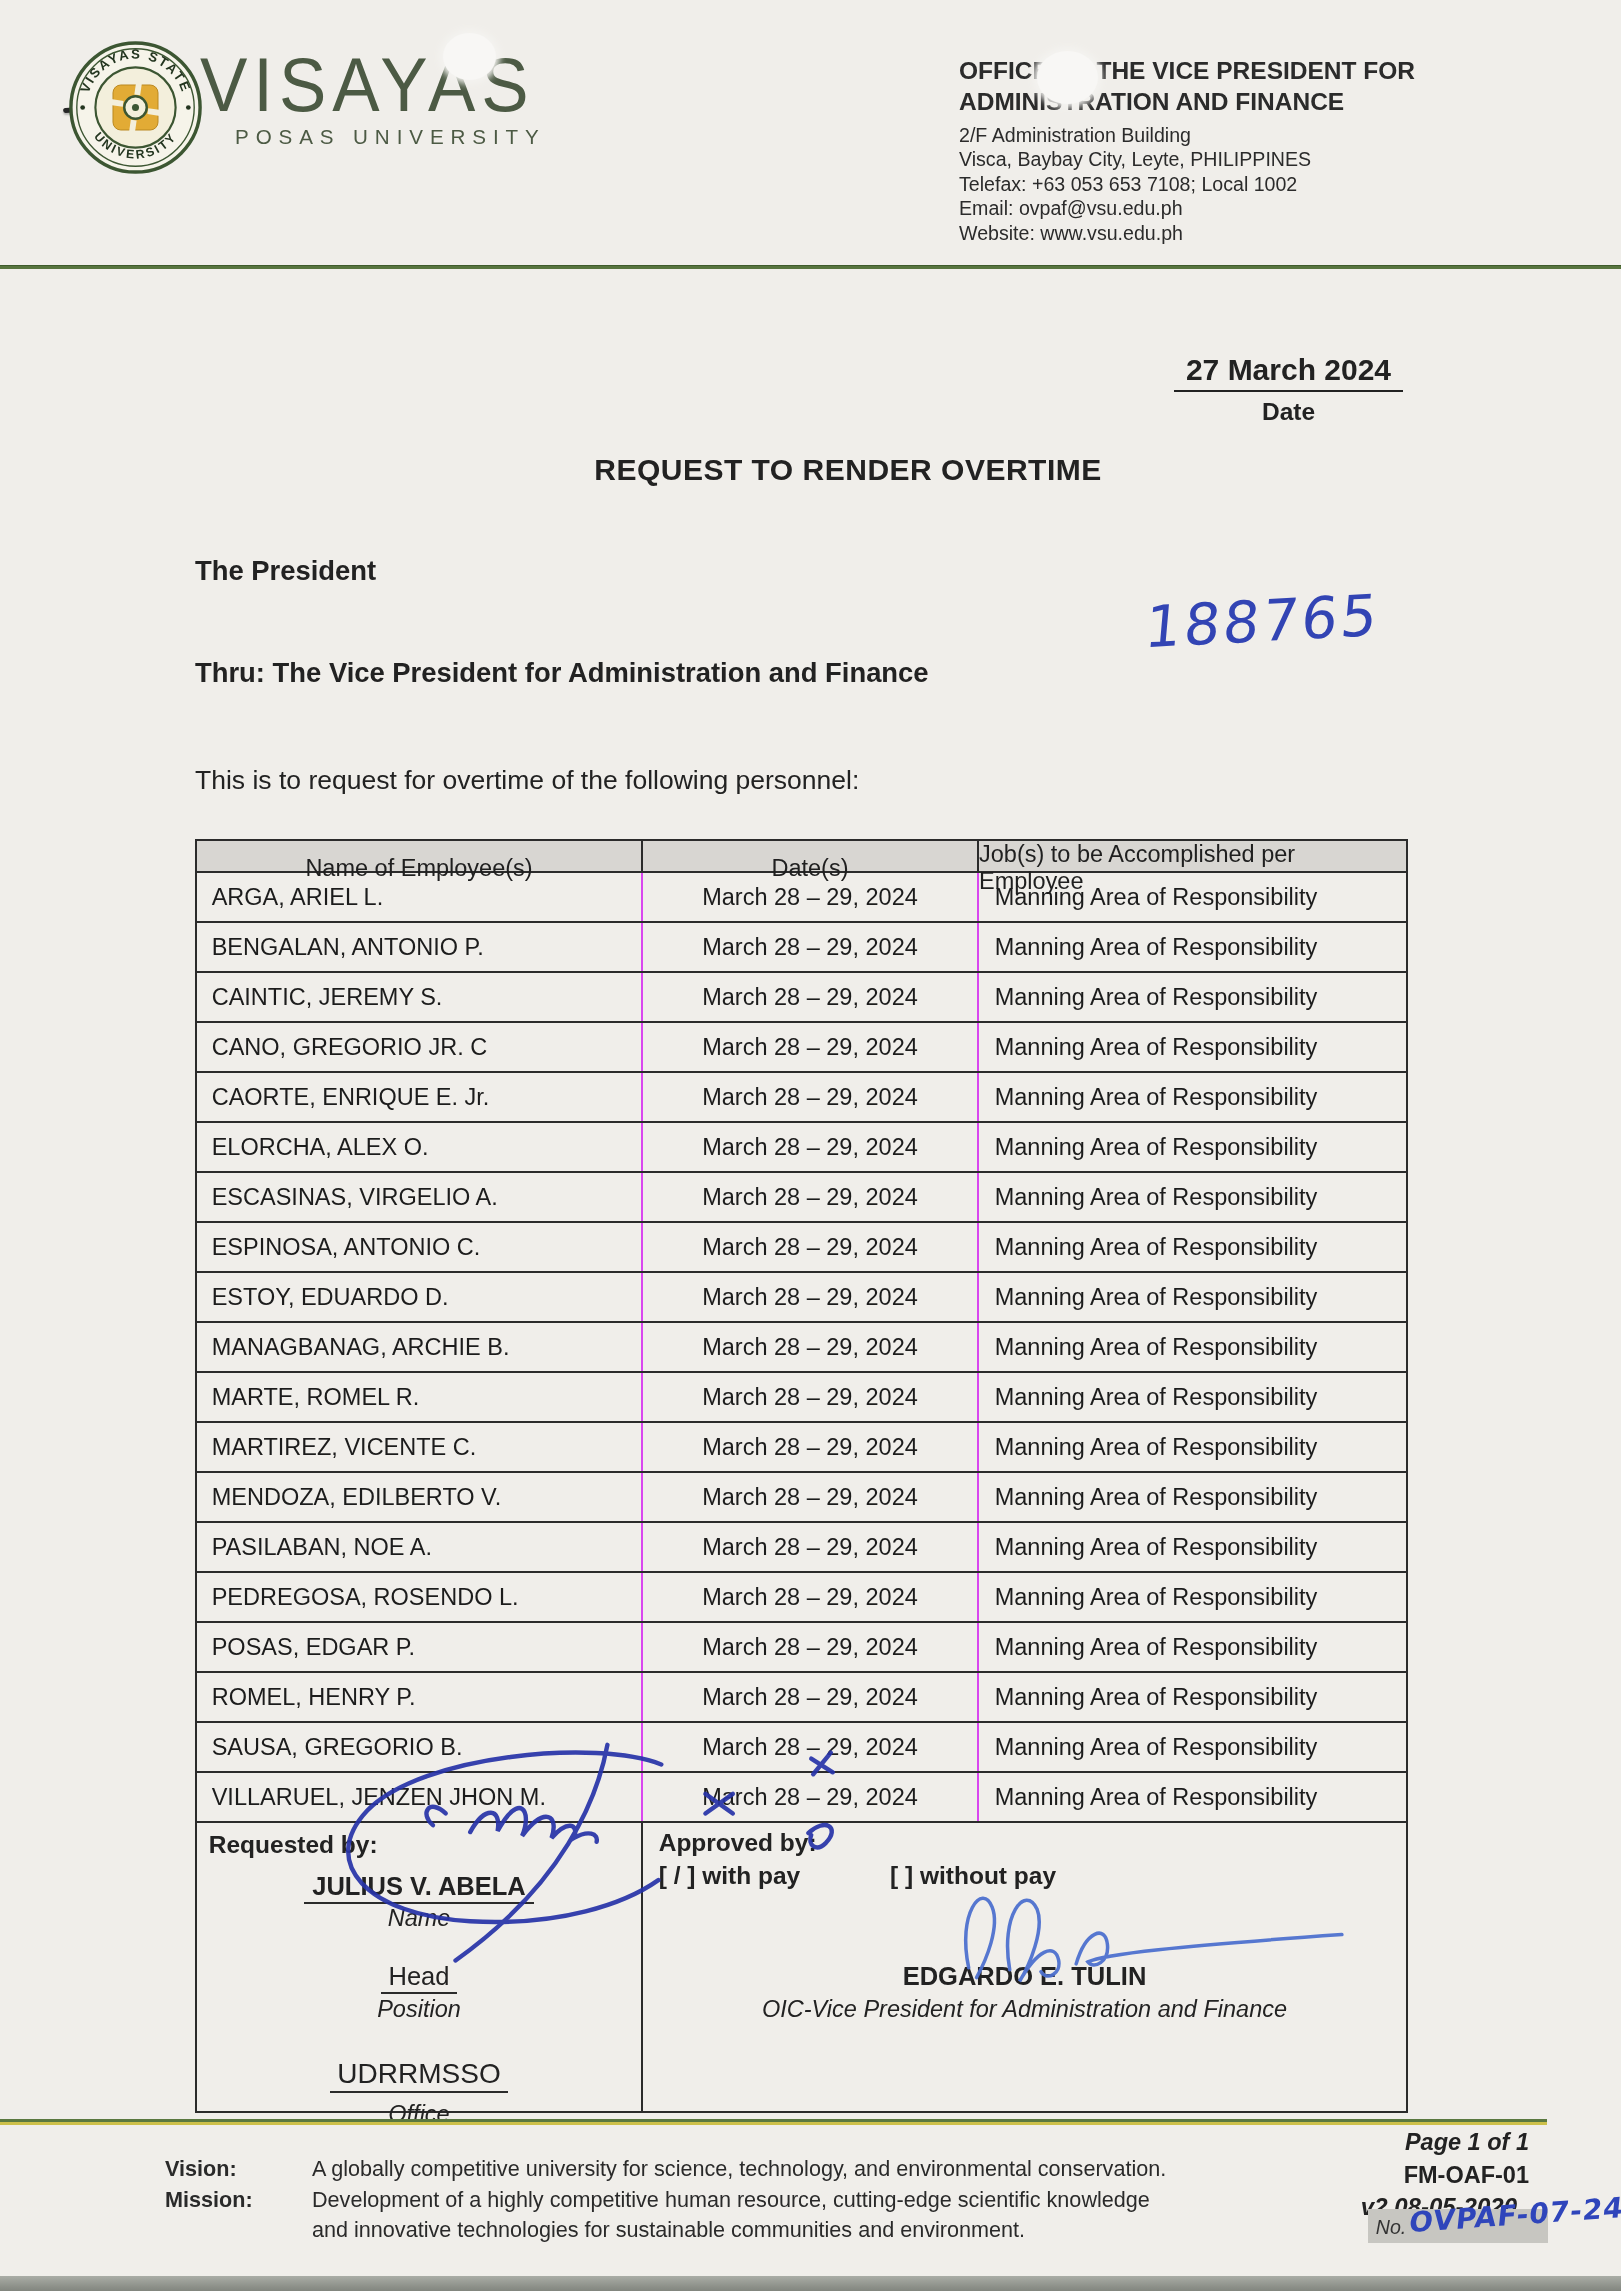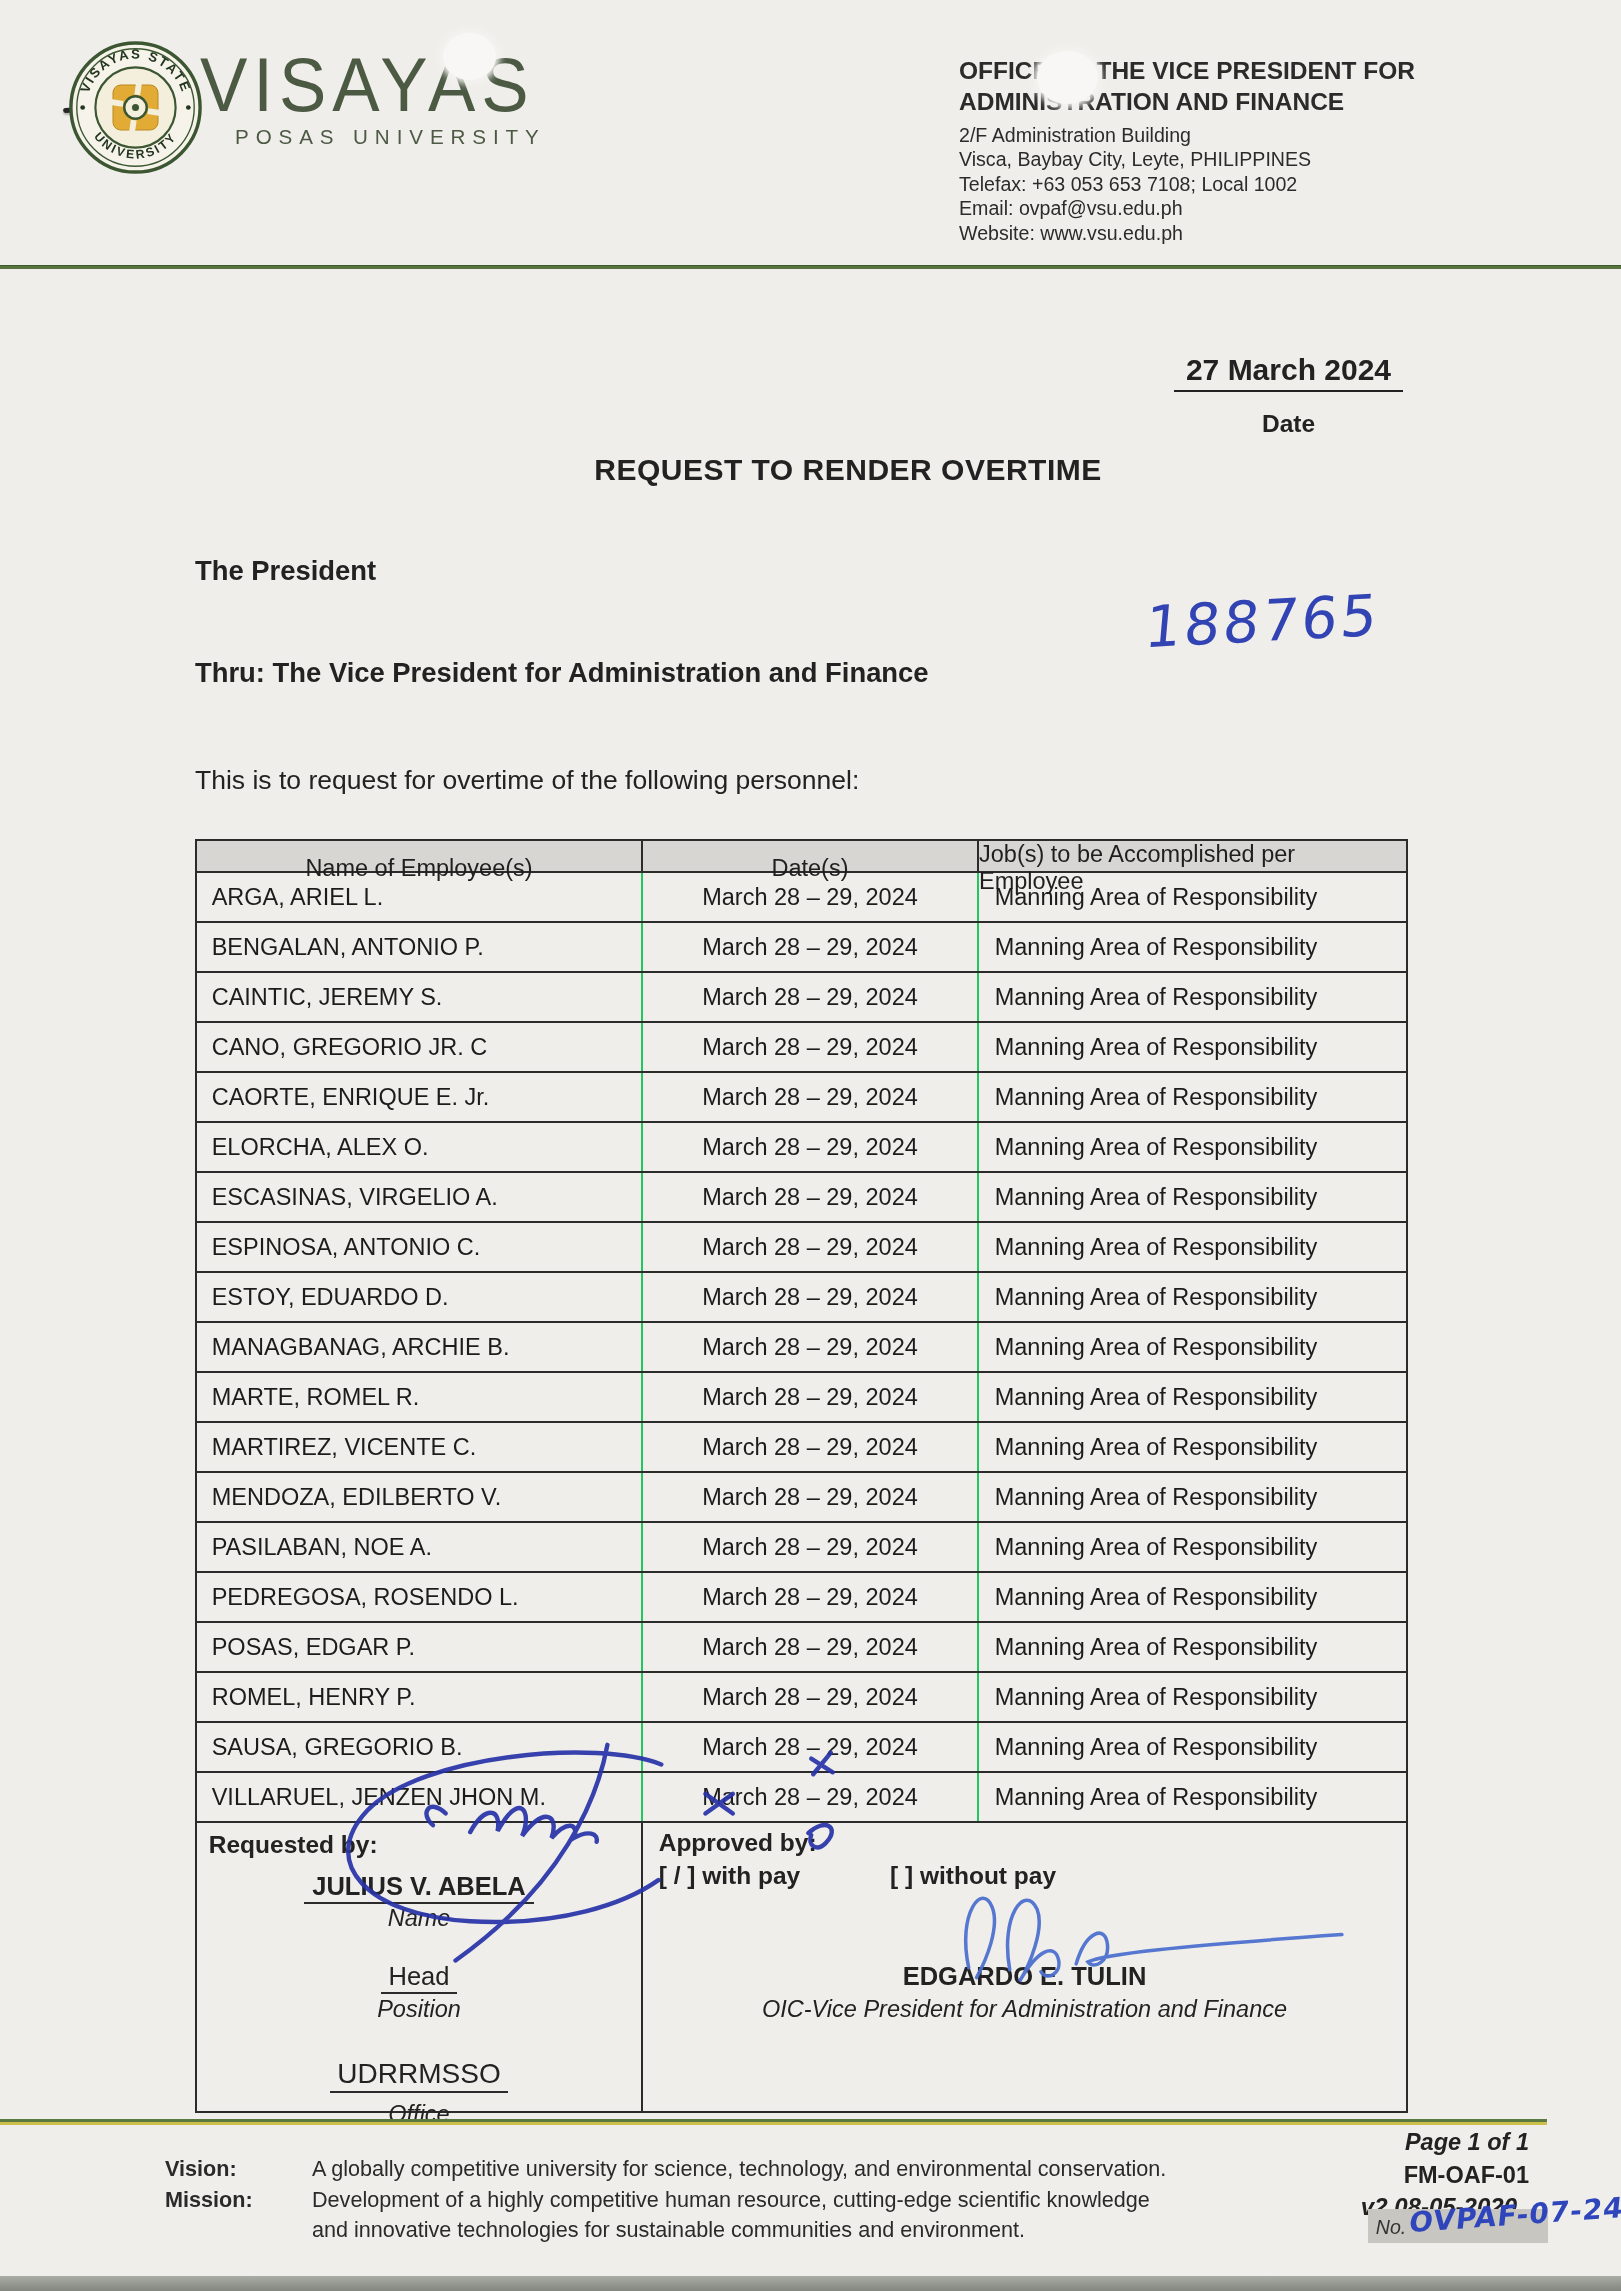--- a/index.html
+++ b/index.html
@@ -26,40 +26,40 @@
   #office-block { left:959px; top:55px; width:588px; }
   .office-title { font-size:24.5px; font-weight:700; line-height:31px; color:#2b2b2b; }
   .office-contact { font-size:19.6px; line-height:24.5px; color:#2b2b2b; margin-top:5.9px; }
   #green-rule { left:0; top:265px; width:1621px; height:3.9px; background:#57743e;
                 border-top:1px solid #3f5a2c; }
 
   
   #date-block { left:1127px; top:353px; width:323px; text-align:center; }
   #date-value { display:inline-block; font-size:30px; font-weight:600;
                 border-bottom:2.9px solid #222; padding:0 11.8px 2.9px; }
-  #date-label { font-size:24.5px; font-weight:600; margin-top:18px; }
+  #date-label { font-size:24.5px; font-weight:600; margin-top:6px; }
   #doc-title { left:196px; top:453px; width:1304px; text-align:center;
                font-size:30px; font-weight:700; letter-spacing:0.5px; }
   #recipient { left:195px; top:555px; font-size:27.4px; font-weight:700; }
   #thru-line { left:195px; top:657px; font-size:27.4px; font-weight:700; }
   #intro-line { left:195px; top:765px; font-size:26.5px; }
   #hand-number { left:1145px; top:588px; font-size:57px; color:#3244b4;
                  font-family:"DejaVu Sans", sans-serif;
                  transform:rotate(-3deg) skewX(-8deg); letter-spacing:2.9px; }
 
   
   #doc-table { left:195px; top:839px; width:1213px; border:2.5px solid #2b2b2b; }
   .t-head { display:grid; grid-template-columns:446px 336px 1fr; height:32px;
             background:#d8d6d2; border-bottom:2.5px solid #2b2b2b; }
   .t-head > div { display:flex; align-items:center; justify-content:center;
                   font-size:23.5px; color:#1f1f1f; border-right:2px solid #2b2b2b; }
   .t-head > div:last-child { border-right:none; }
   .t-row { display:grid; grid-template-columns:446px 336px 1fr; height:50px;
            border-bottom:2px solid #2b2b2b; font-size:23.5px; color:#1c1c1c; }
-  .t-row > div { display:flex; align-items:center; border-right:2px solid #22c55e; }
+  .t-row > div { display:flex; align-items:center; border-right:2px solid #d946ef; }
   .t-row > div:last-child { border-right:none; }
   .cell-name { padding-left:14.7px; }
   .cell-date { justify-content:center; }
   .cell-job { padding-left:15.7px; }
 
   .sig-row { display:grid; grid-template-columns:446px 1fr; height:288px; }
   .sig-left { position:relative; border-right:2px solid #2b2b2b; }
   .sig-right { position:relative; }
   .sig-label { position:absolute; font-size:24.5px; font-weight:700; }
   .u { border-bottom:2px solid #2b2b2b; padding:0 7.8px 1px; display:inline-block; }

